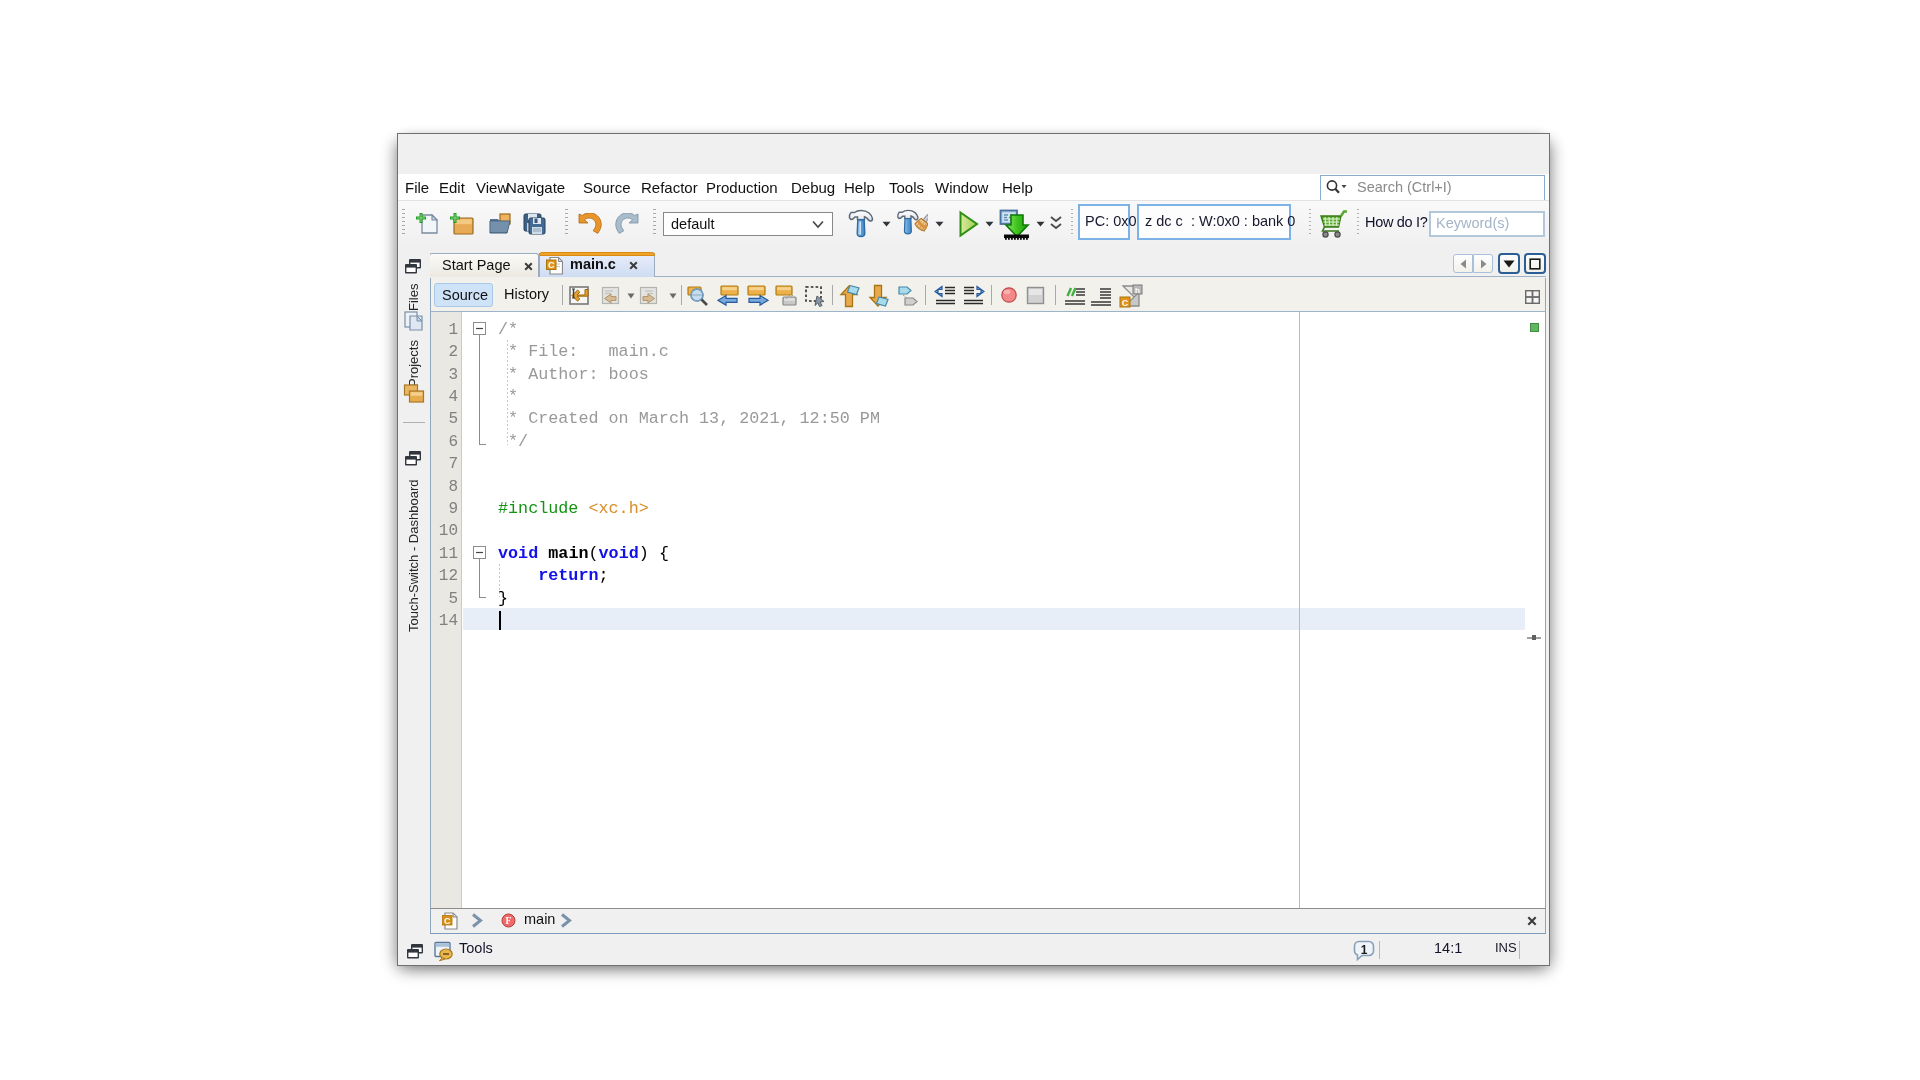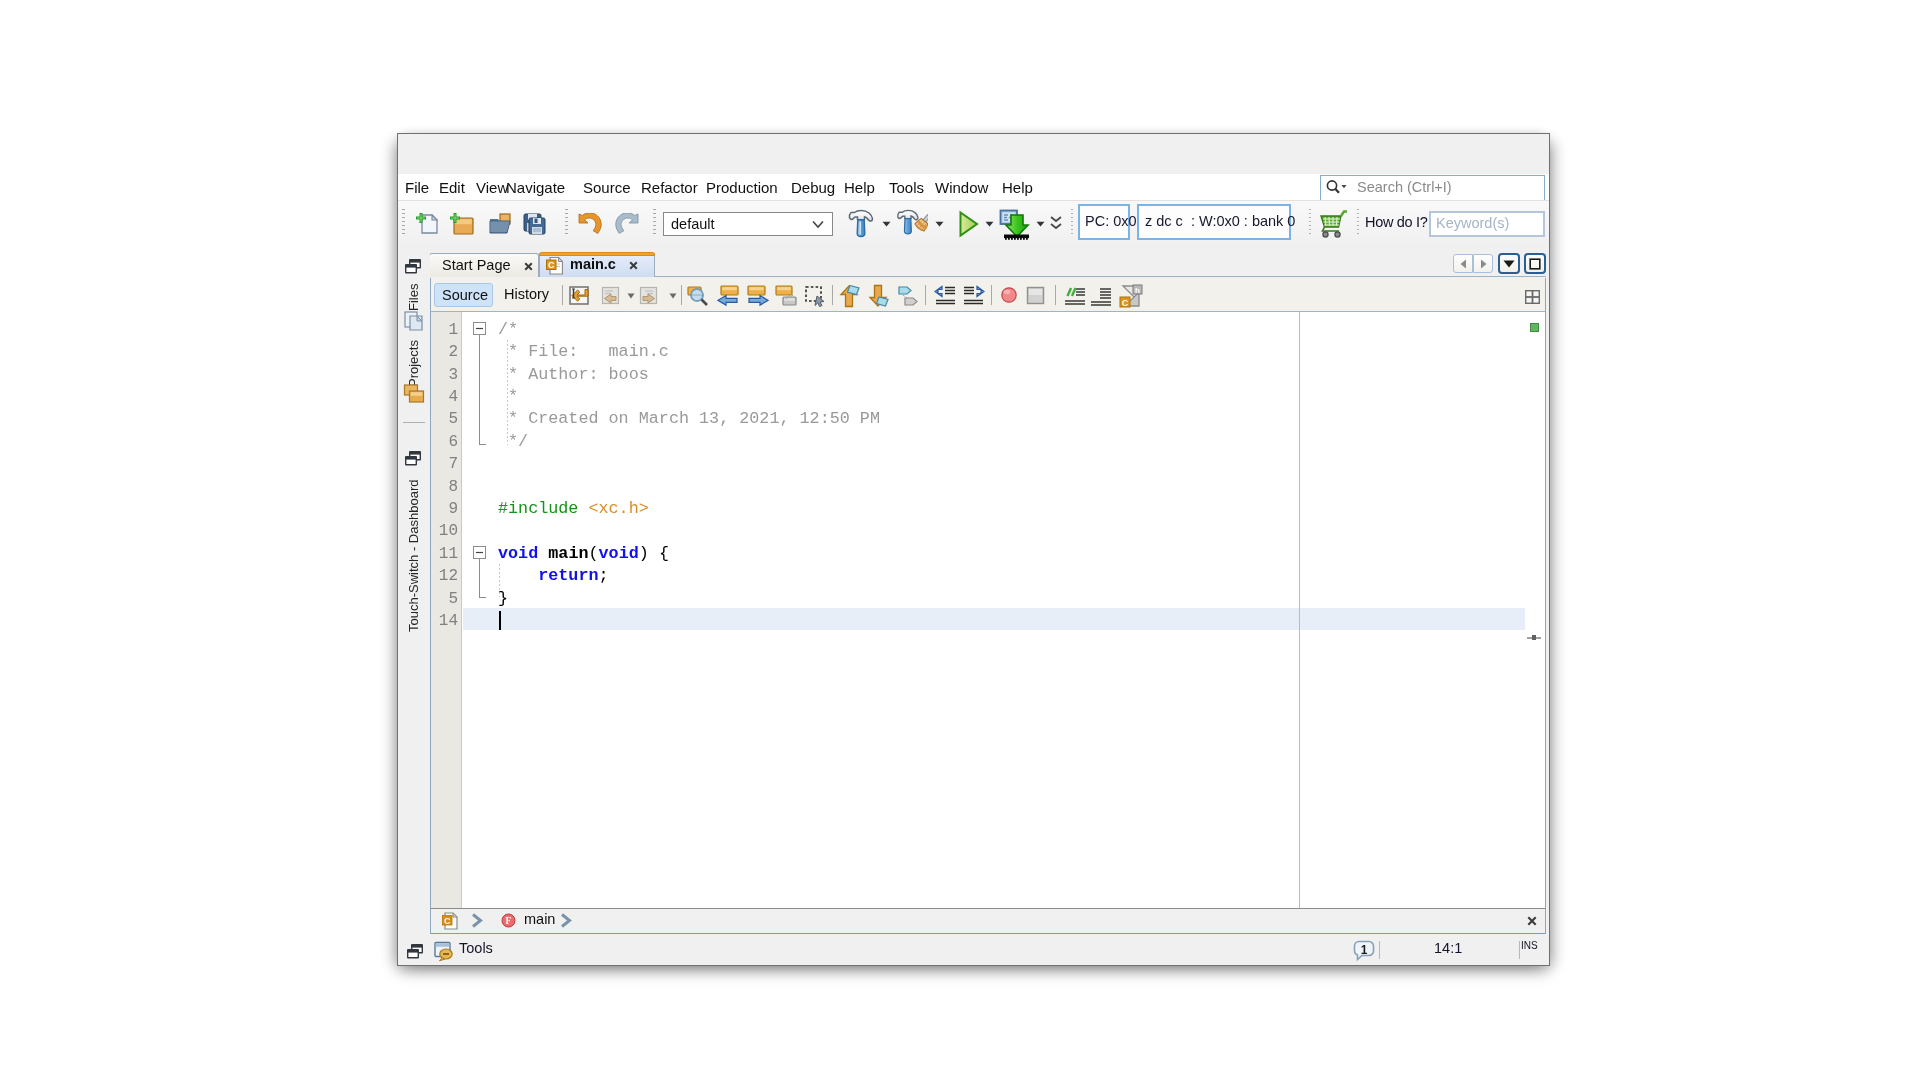--- a/index.html
+++ b/index.html
@@ -613,15 +613,15 @@
     </svg>
     <span class="abs" style="left:61px;top:6px;font-size:14.5px;color:#14142a">Tools</span>
 
     <svg class="abs" style="left:955px;top:6px" width="22" height="21" viewBox="0 0 22 21">
       <path d="M6 1.5 h10 a4.5 4.5 0 0 1 4.5 4.5 v5 a4.5 4.5 0 0 1 -4.5 4.5 h-7 l-4.5 4 v-4.5 a4.5 4.5 0 0 1 -3 -4 v-5 a4.5 4.5 0 0 1 4.5 -4.5 z" fill="#eef4fa" stroke="#88a0b8" stroke-width="1.6"></path>
       <text x="11" y="13.5" font-size="12" font-family="Liberation Sans" font-weight="bold" fill="#1a1a1a" text-anchor="middle">1</text>
     </svg>
     <div class="abs" style="left:981px;top:7px;width:1px;height:18px;background:#b8b8b8"></div>
     <span class="abs" style="left:1036px;top:6px;font-size:14.5px;color:#14142a">14:1</span>
     <div class="abs" style="left:1121px;top:7px;width:1px;height:18px;background:#b8b8b8"></div>
-    <span class="abs" style="left:1123px;top:6px;font-size:10px;color:#14142a">INS</span>
+    <span class="abs" style="left:1097px;top:6px;font-size:13px;color:#14142a">INS</span>
   </div>
 </div>
 
 </body></html>

